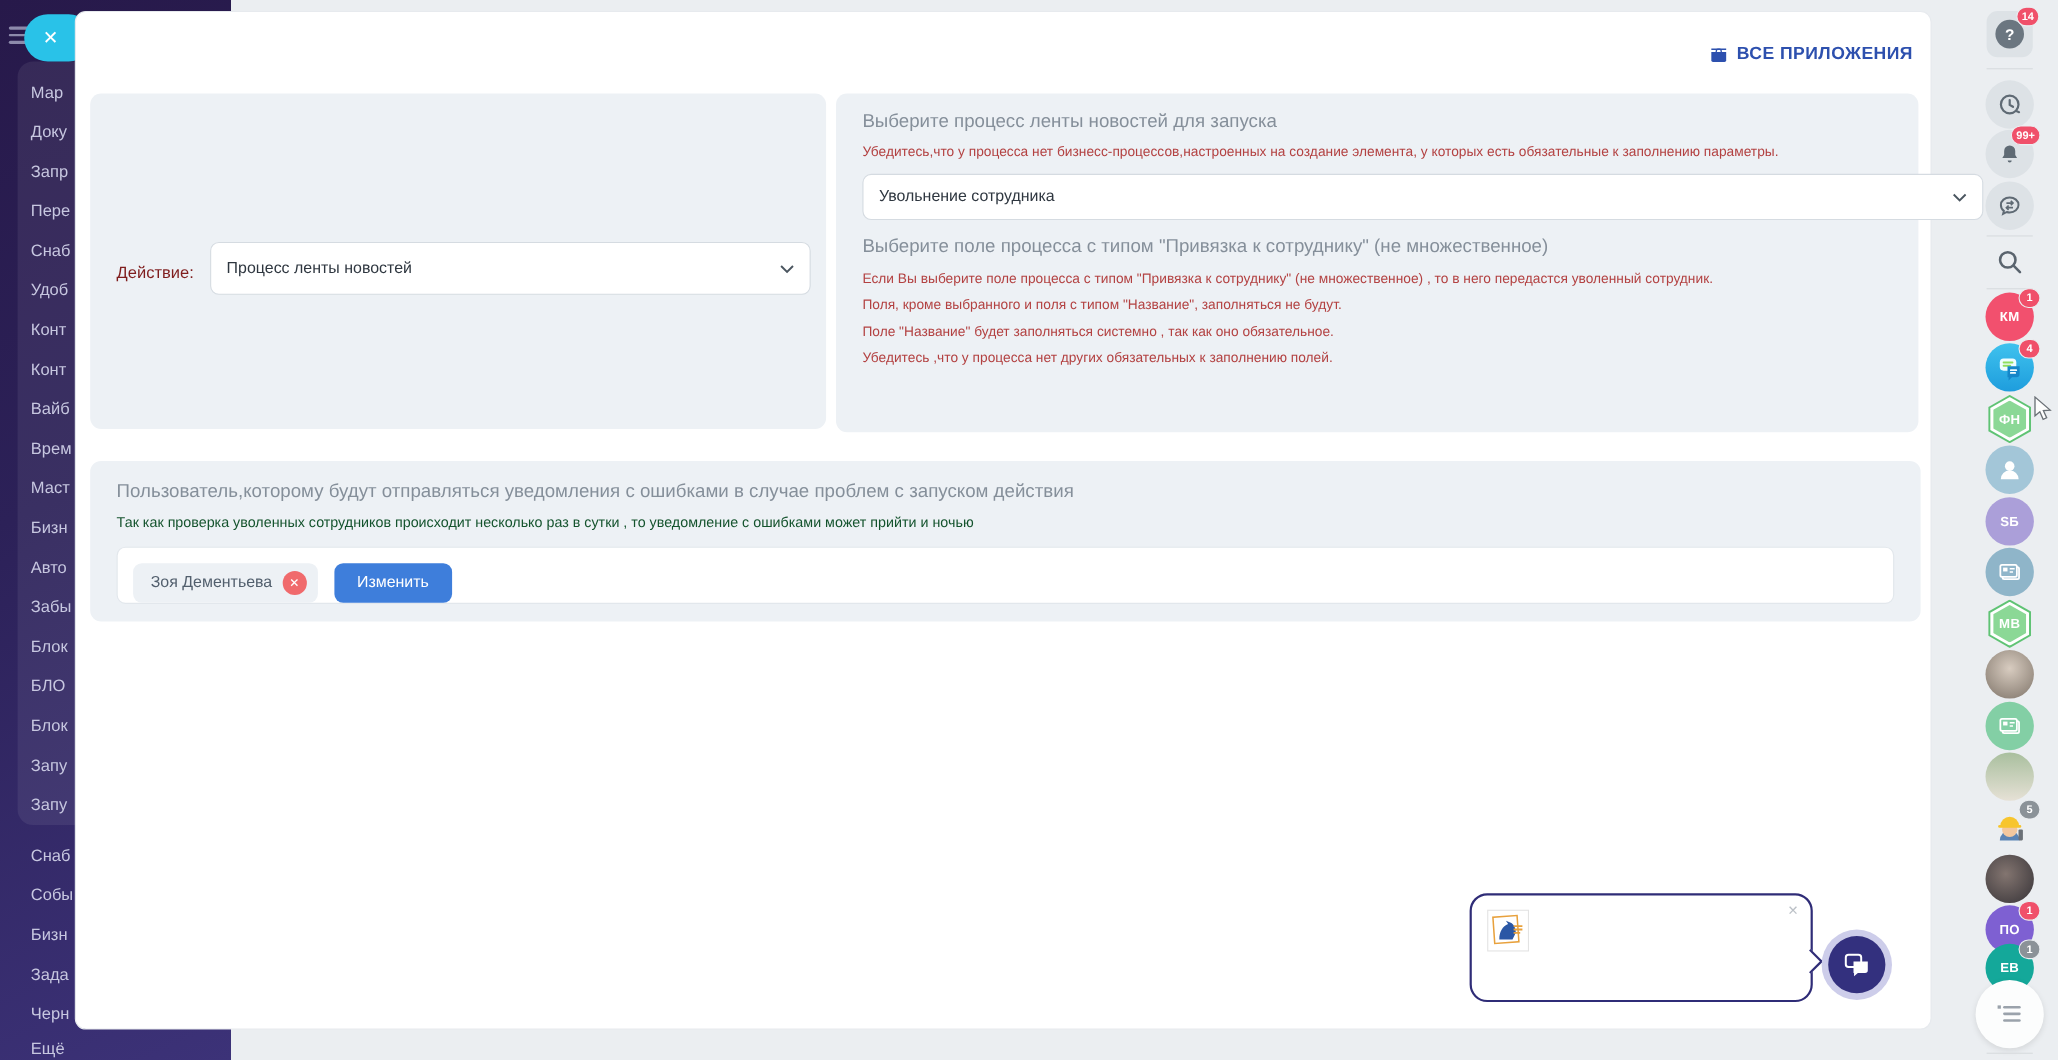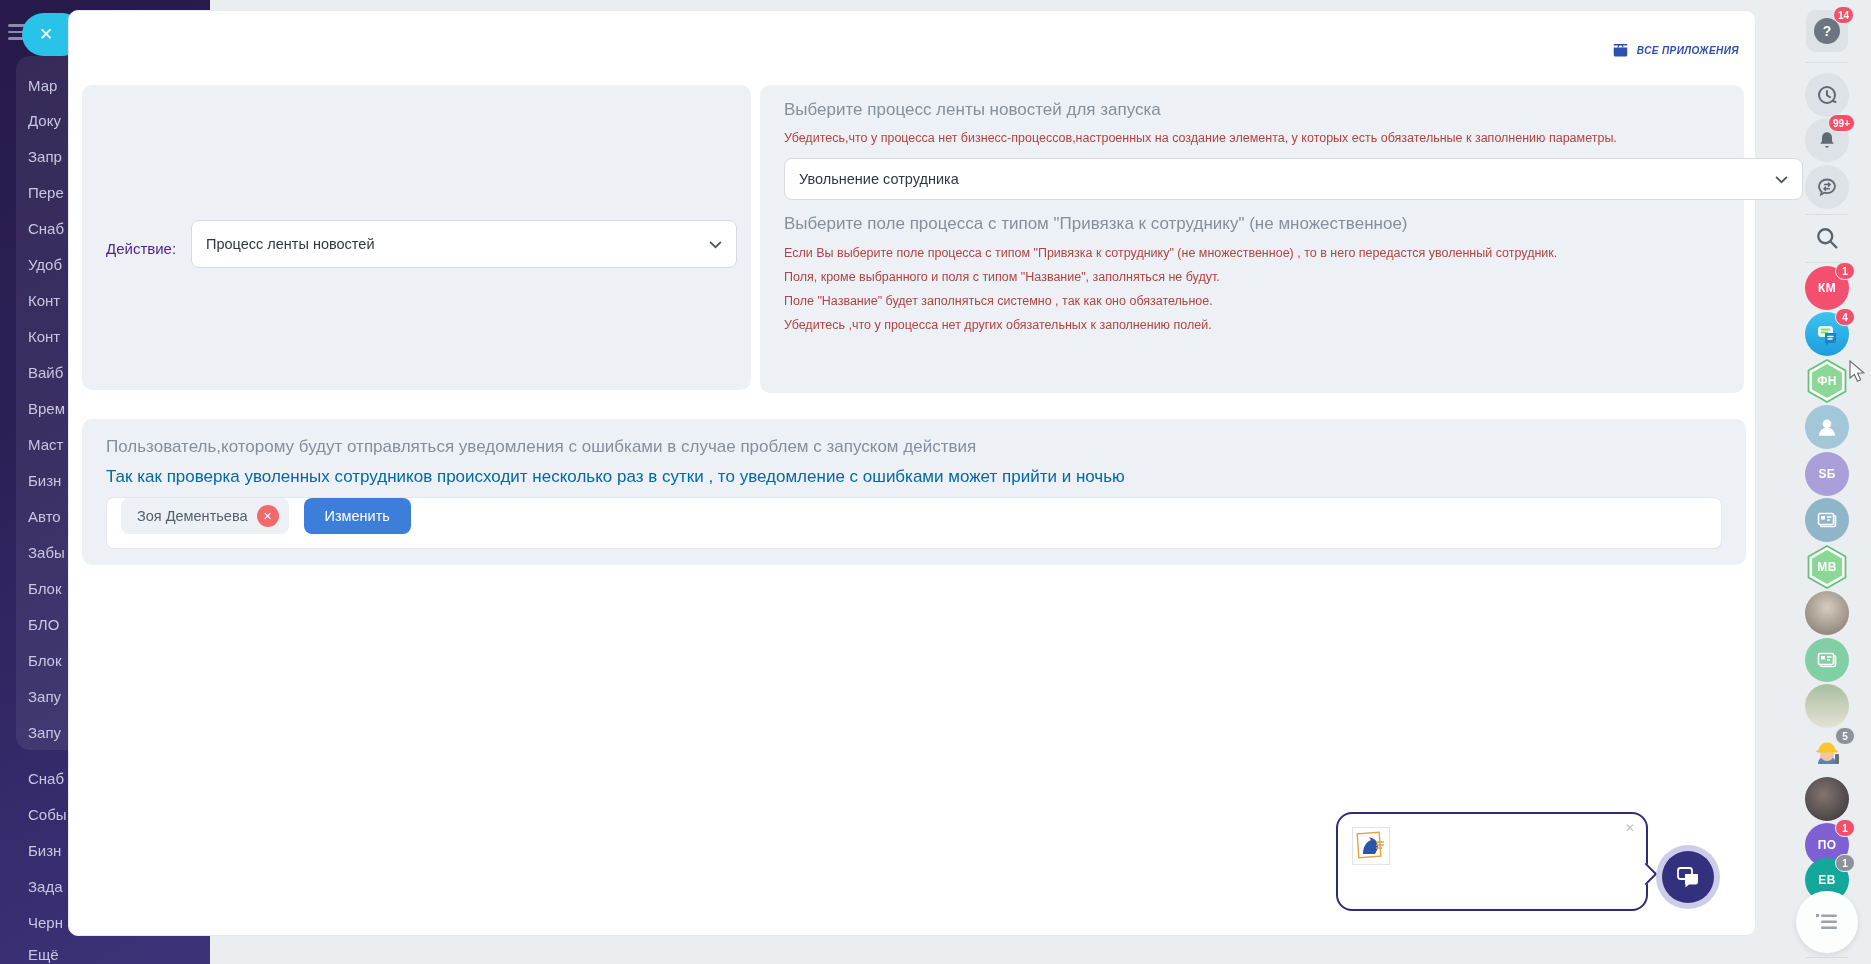--- a/index.html
+++ b/index.html
@@ -17,37 +17,37 @@
   .burger i{display:block;height:2.5px;background:#8d8aab;margin-bottom:4px;border-radius:2px;}
   .close-pill{left:22px;top:13px;width:62px;height:43px;border-radius:22px;background:#29c2e8;
     color:#fff;font-size:17px;display:flex;align-items:center;justify-content:center;cursor:pointer;}
   .close-pill span{margin-right:14px;}
 
   
   .card{left:68px;top:10px;width:1688px;height:926px;background:#fff;border:1px solid #e7eaee;
     border-radius:10px;box-sizing:border-box;}
   .page-title{left:21px;top:26px;font-size:21px;color:#59626e;}
   .all-apps{right:16px;top:30px;display:flex;align-items:center;gap:7px;color:#2d50ae;cursor:pointer;}
-  .all-apps .lbl{font-size:10px;font-weight:bold;letter-spacing:.4px;font-style:italic;}
+  .all-apps .lbl{font-size:16px;font-weight:bold;letter-spacing:.4px;}
 
   .panel{background:#edf1f5;border-radius:10px;box-sizing:border-box;}
   .panel-left{left:13px;top:74px;width:669px;height:305px;}
   .panel-right{left:691px;top:74px;width:984px;height:308px;padding:0;}
   .panel-bottom{left:13px;top:408px;width:1664px;height:146px;}
 
-  .field-label{color:#4c1d95;font-size:15px;text-align:center;}
+  .field-label{color:#7f1d1d;font-size:15px;text-align:center;}
   .sel{background:#fff;border:1px solid #d5dbe1;border-radius:8px;display:flex;align-items:center;
     padding:0 14px;font-size:14.5px;color:#2f3740;box-sizing:border-box;cursor:pointer;}
   .sel .chev{margin-left:auto;}
   .h-gray{color:#858f9a;font-size:17px;white-space:nowrap;}
   .t-red{color:#b34242;font-size:12.5px;white-space:nowrap;}
-  .t-red13{color:#0369a1;font-size:17px;white-space:nowrap;}
+  .t-red13{color:#14532d;font-size:13px;white-space:nowrap;}
 
   .user-row{left:24px;top:78px;width:1616px;height:52px;background:#fff;border:1px solid #e2e7ec;
-    border-radius:8px;display:flex;align-items:flex-start;padding:0 14px;box-sizing:border-box;}
+    border-radius:8px;display:flex;align-items:flex-end;padding:0 14px;box-sizing:border-box;}
   .chip{background:#edf1f5;border-radius:8px;height:36px;display:flex;align-items:center;
     padding:0 10px 0 16px;font-size:14.5px;color:#525f6d;}
   .chip-x{width:22px;height:22px;border-radius:50%;background:#f06a6c;color:#fff;font-size:11px;
     display:flex;align-items:center;justify-content:center;margin-left:9px;cursor:pointer;}
   .btn-blue{background:#3e7edb;color:#fff;border:none;border-radius:8px;height:36px;padding:0 21px;
     font-size:14.5px;margin-left:15px;cursor:pointer;font-family:"Liberation Sans",sans-serif;}
 
   
   .rail-item{left:1805px;width:44px;height:44px;border-radius:50%;display:flex;align-items:center;
     justify-content:center;cursor:pointer;}

